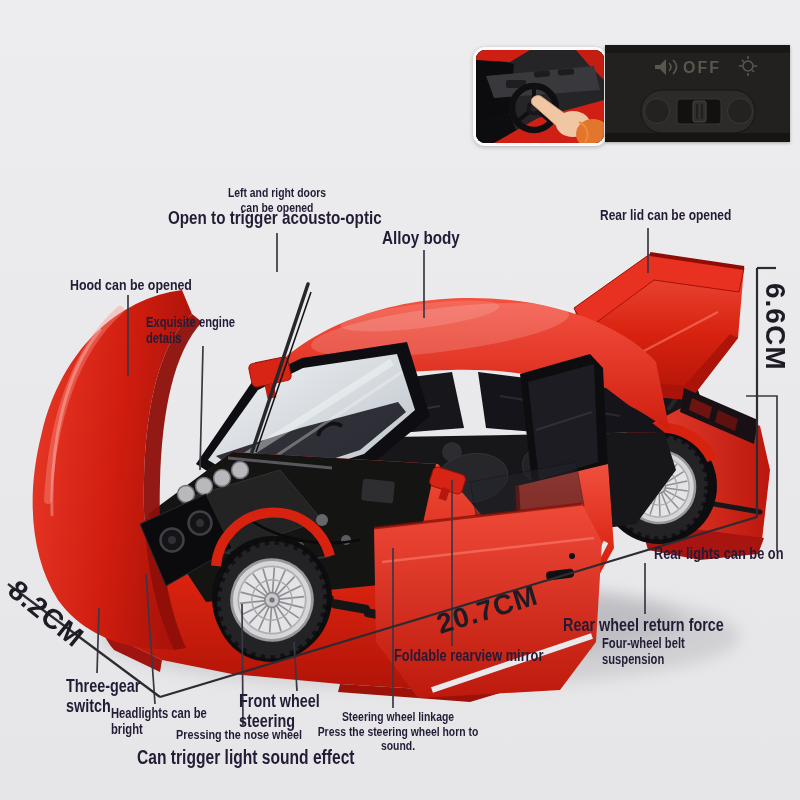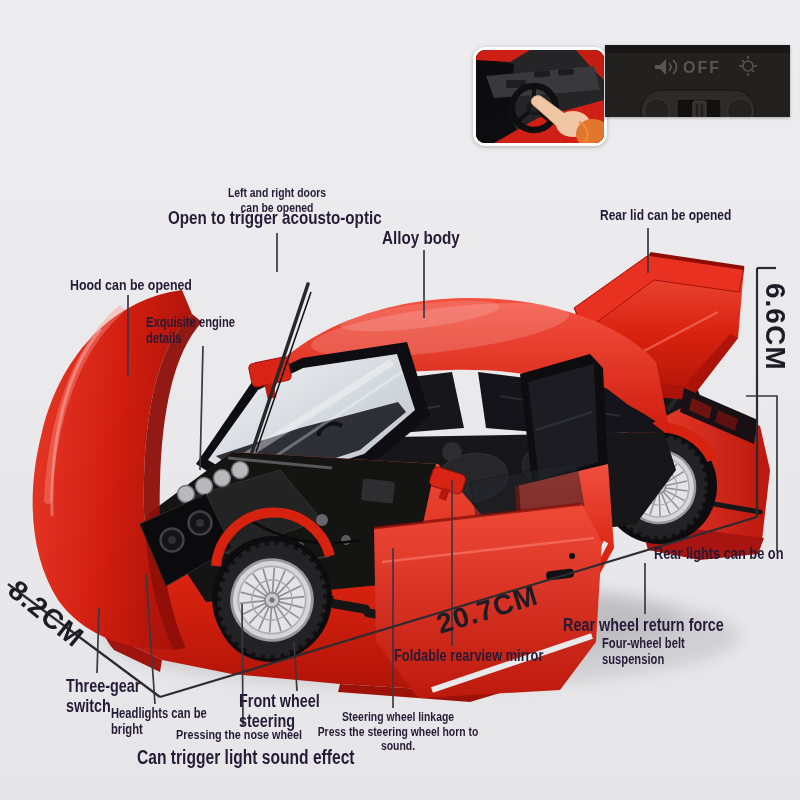--- a/index.html
+++ b/index.html
@@ -9,21 +9,21 @@
   .scene{position:absolute;left:0;top:0;}
   .lbl{position:absolute;font-weight:bold;color:#241b36;line-height:1.12;
        white-space:pre-line;transform:scaleX(.8);transform-origin:0 0;}
   .lbl.c{text-align:center;transform:translateX(-50%) scaleX(.8);transform-origin:50% 0;}
   .lbl.nw{white-space:nowrap;}
   .dim{position:absolute;font-weight:bold;color:#1d1b24;white-space:nowrap;
        transform-origin:0 0;letter-spacing:1px;}
   .inset{position:absolute;overflow:hidden;}
   .inset1{left:473px;top:47px;width:128px;height:93px;border:3px solid #fbfbfc;
           border-radius:12px;background:#202023;box-shadow:0 1px 4px rgba(0,0,0,.25);}
-  .inset2{left:605px;top:45px;width:185px;height:72px;background:#22211f;
+  .inset2{left:605px;top:45px;width:185px;height:97px;background:#22211f;
           box-shadow:0 1px 3px rgba(0,0,0,.3);}
 </style>
 </head>
 <body>
 
 <div class="stage">
 
   <svg class="scene" width="800" height="800" viewBox="0 0 800 800">
     <defs>
       <linearGradient id="gRed" x1="0" y1="0" x2="0" y2="1">

